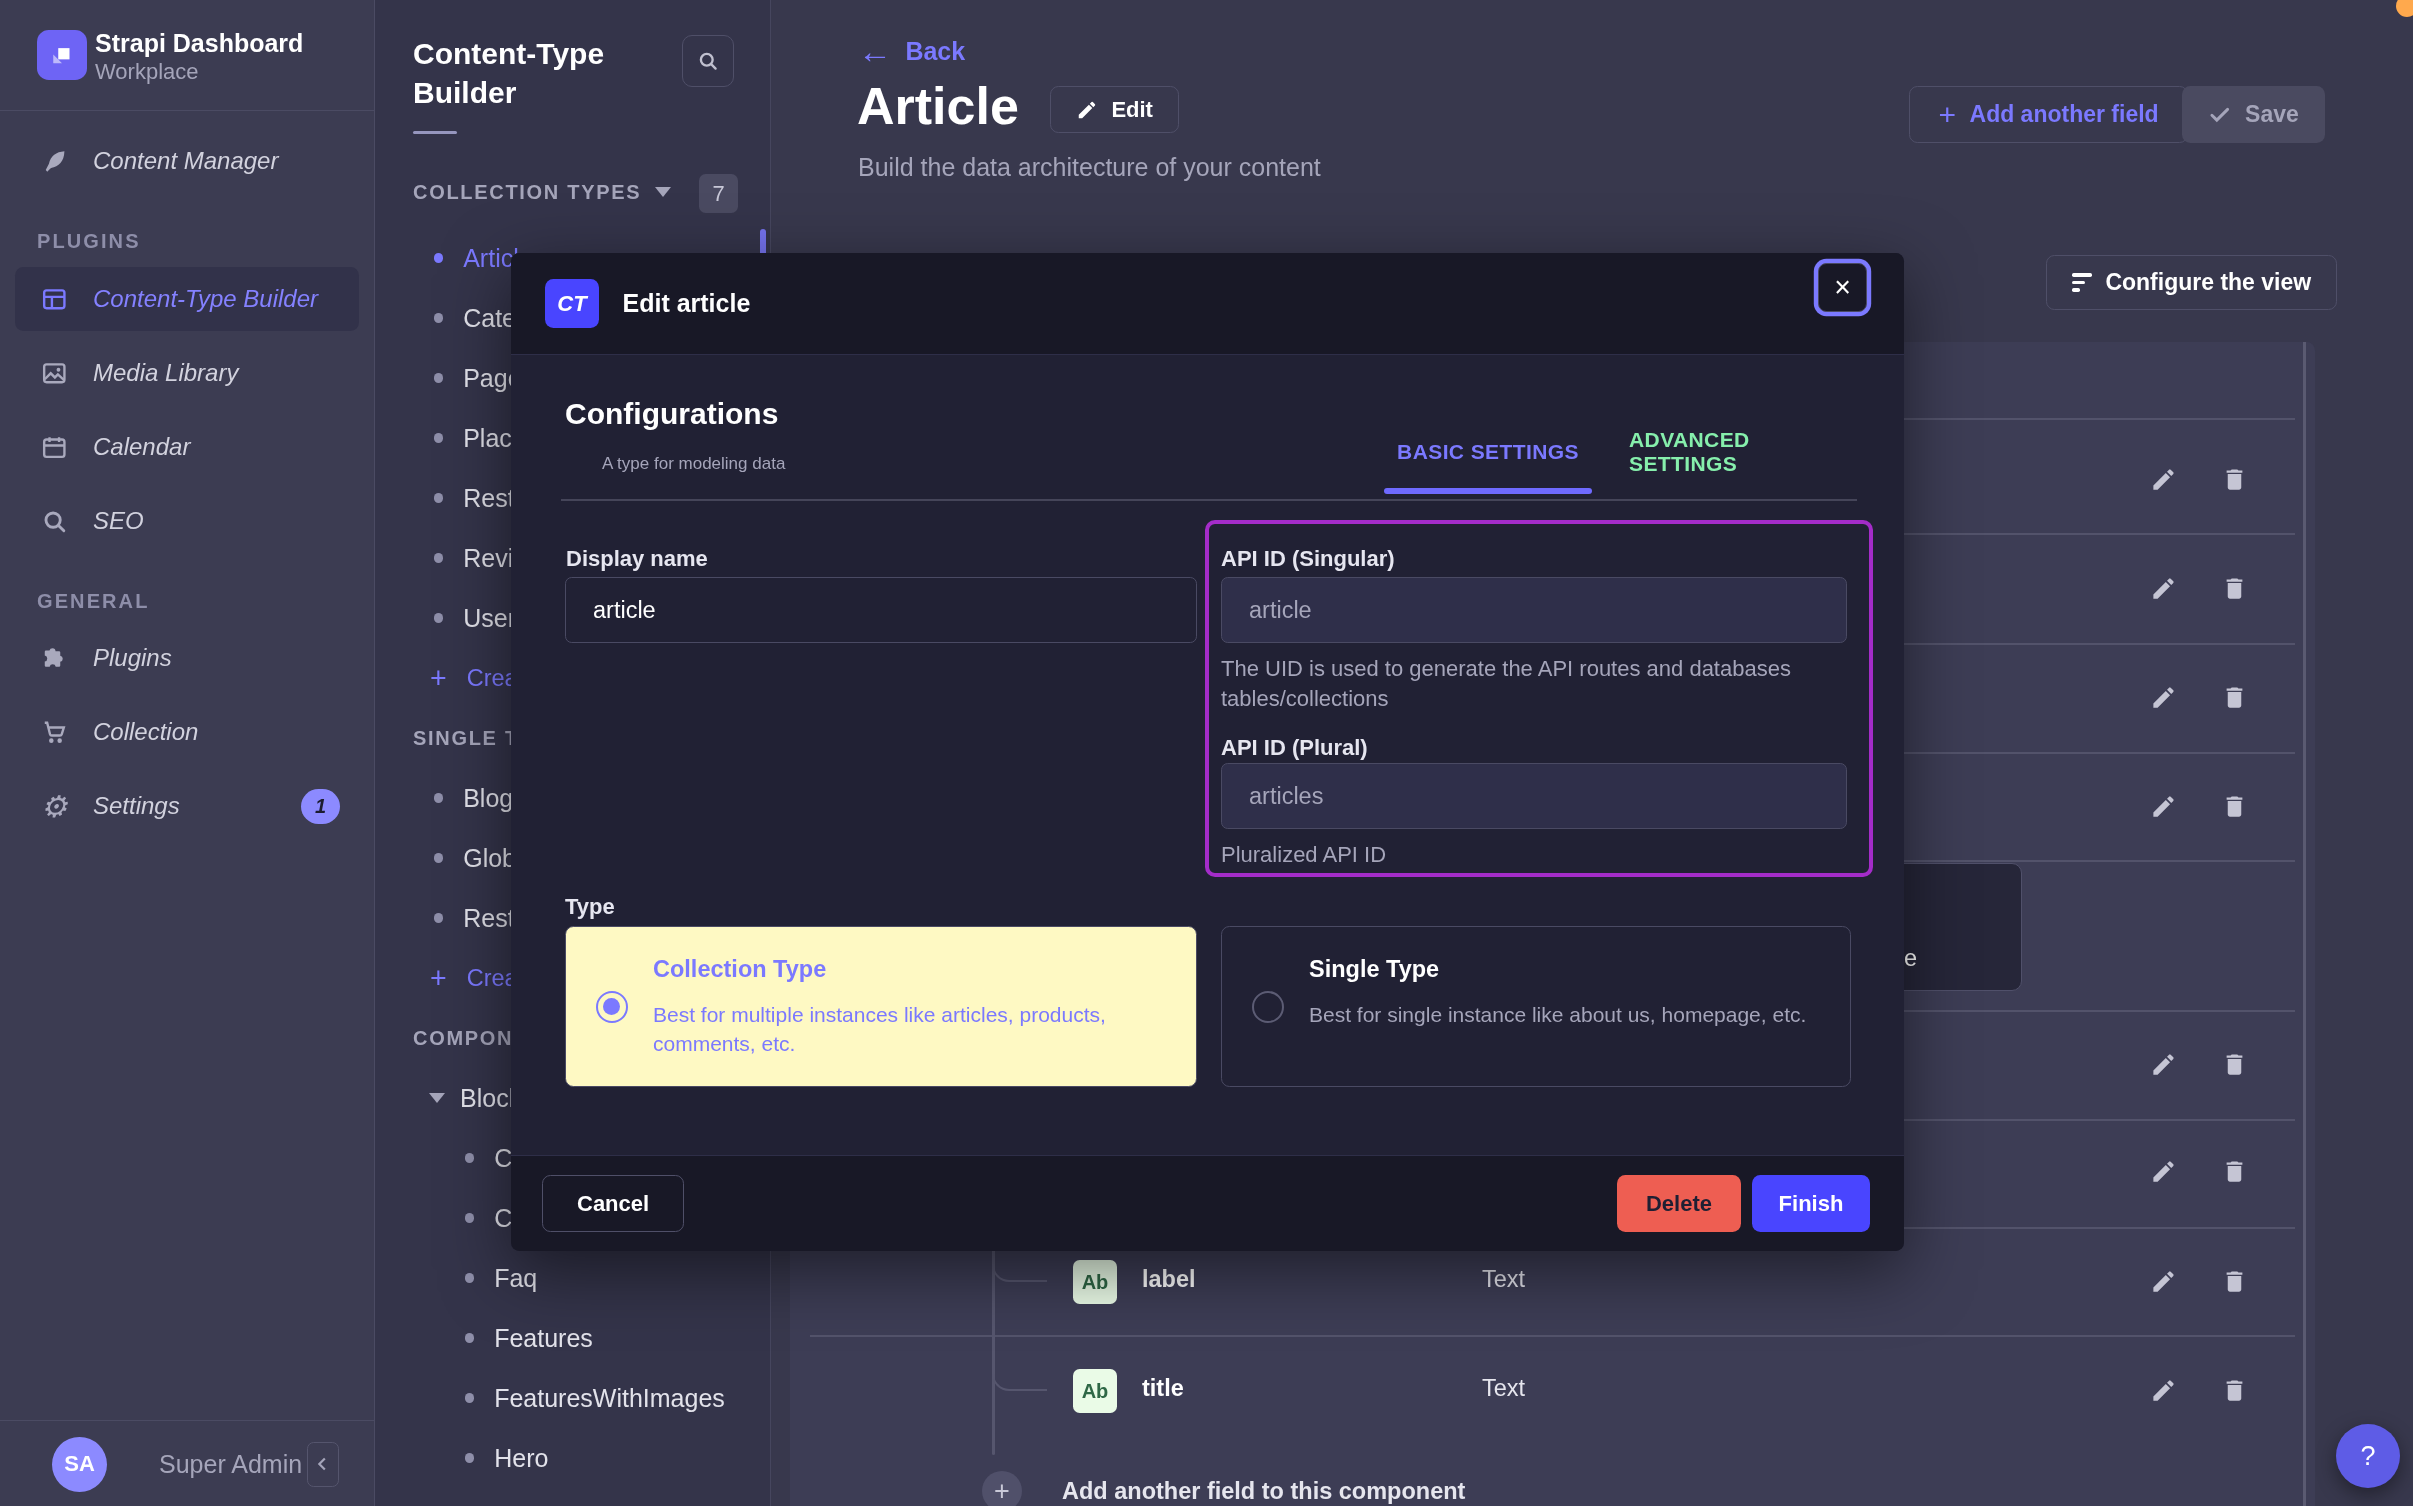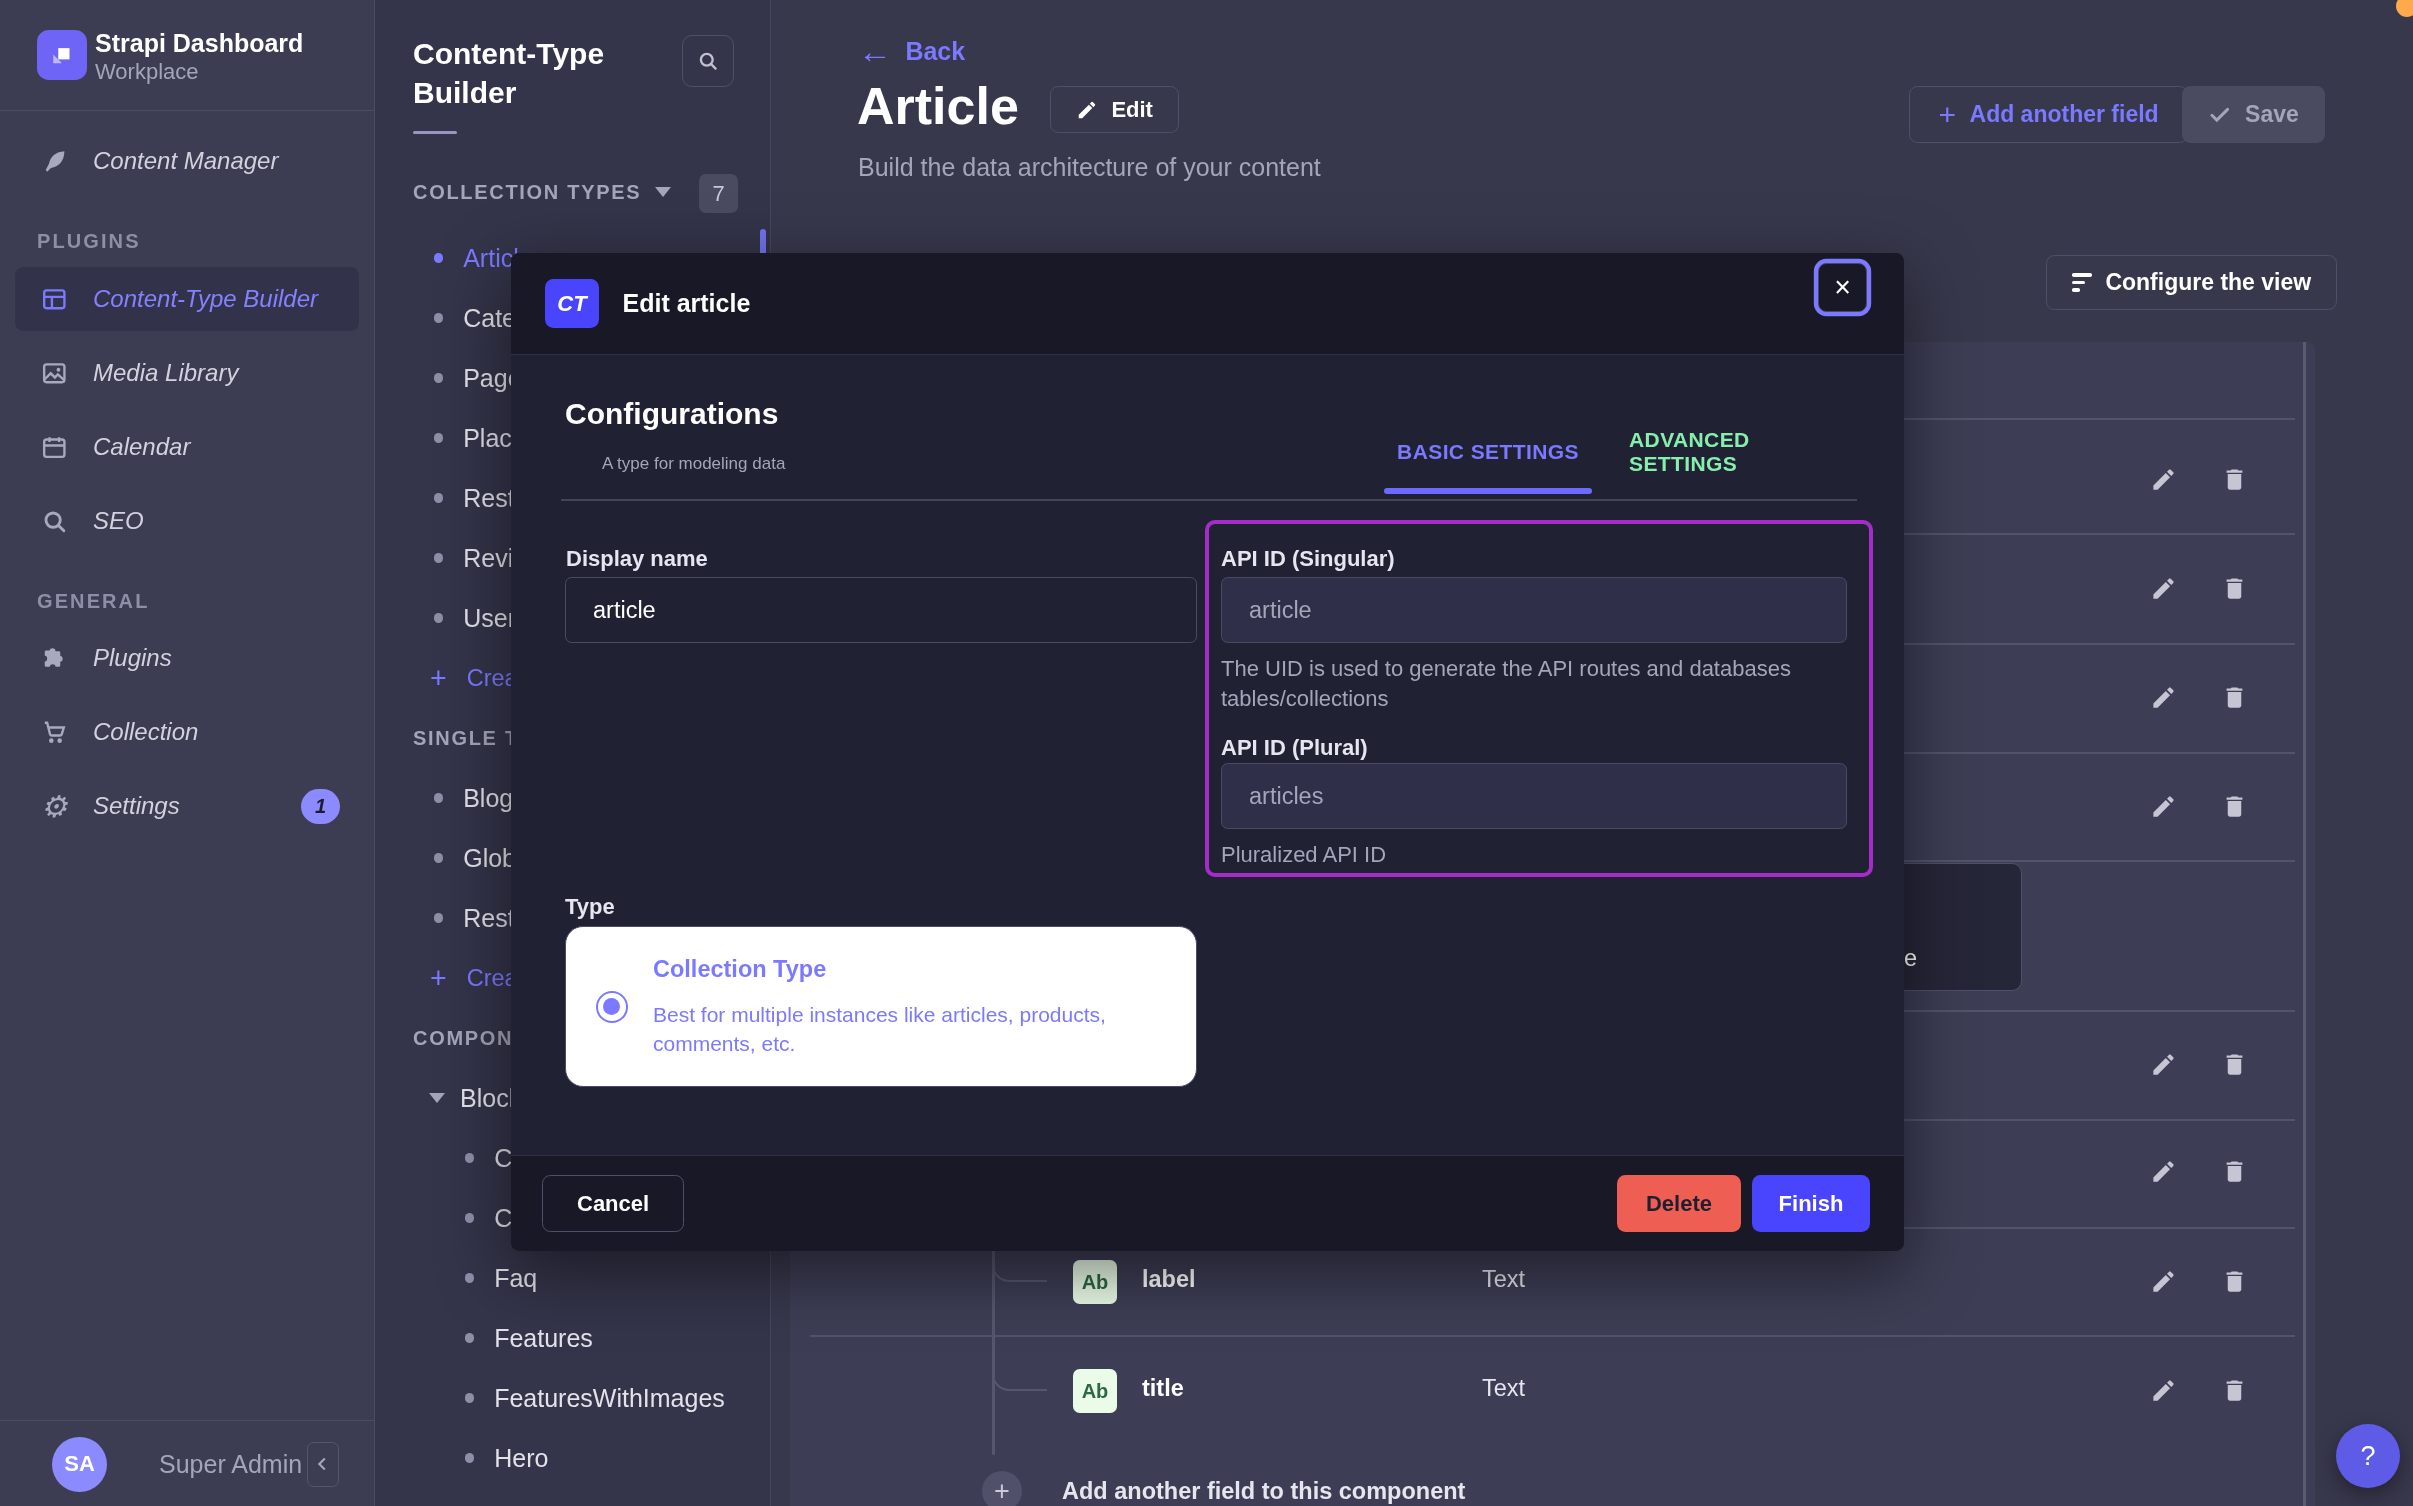--- a/index.html
+++ b/index.html
@@ -94,21 +94,21 @@
   .tab.t2 { width:220px; color:#86efac; }
   .tab-underline { position:absolute; left:873px; top:133px; width:208px; height:5.9px; background:#6f6aff; border-radius:3.4px; }
   .m-div { position:absolute; left:50px; right:47px; top:144px; height:1.7px; background:rgba(165,165,186,.28); }
   .hl { position:absolute; left:694px; top:165px; width:668px; height:357px; border:4.2px solid var(--magenta); border-radius:10px; }
   .flabel { position:absolute; font-size:22px; font-weight:700; color:#e6e6f0; }
   .finput { position:absolute; height:66px; border:1.7px solid #4a4a63; border-radius:6.7px; display:flex; align-items:center; padding-left:27px; font-size:23.5px; }
   .finput.plain { background:transparent; color:#fff; }
   .finput.shade { background:var(--input_bg); color:var(--text_muted); }
   .fhint { position:absolute; font-size:22px; line-height:30px; color:var(--text_muted); }
   .tcard { position:absolute; top:571px; height:161px; border:1.7px solid #4a4a63; border-radius:8.4px; cursor:pointer; }
-  .tcard.sel { background:#ffffff;border-radius:18px; }
+  .tcard.sel { background:#fef9c3; }
   .radio { position:absolute; left:30px; top:64px; width:32px; height:32px; border-radius:50%; }
   .radio.on { border:2.5px solid #7b79ff; }
   .radio.on::after { content:""; position:absolute; left:5px; top:5px; width:17px; height:17px; border-radius:50%; background:#7b79ff; }
   .radio.off { border:2.5px solid #5c5c74; }
   .ctitle { position:absolute; left:87px; top:28.6px; font-size:23.5px; font-weight:700; }
   .cdesc { position:absolute; left:87px; top:74px; font-size:21px; line-height:28.6px; }
   .tcard.sel .ctitle, .tcard.sel .cdesc { color:#7b79ff; }
   .tcard.plain .ctitle { color:#fff; }
   .tcard.plain .cdesc { color:var(--text_muted); white-space:nowrap; }
   .m-footer { position:absolute; left:0; right:0; bottom:0; height:96px; background:var(--modal_dark); border-radius:0 0 8.4px 8.4px; border-top:1.7px solid #2e2e48; }
@@ -530,20 +530,25 @@
         <span>articles</span>
       </div>
     <div class="fhint" style="left:710px; top:485px">Pluralized API ID</div>
 
     <div class="flabel" style="left:54px; top:539px">Type</div>
     <div class="tcard sel" style="left:54px; width:632px">
       <span class="radio on"></span>
       <div class="ctitle">Collection Type</div>
       <div class="cdesc" style="width:487px">Best for multiple instances like articles, products, comments, etc.</div>
     </div>
+    <div class="tcard plain" style="left:710px; width:630px">
+      <span class="radio off"></span>
+      <div class="ctitle">Single Type</div>
+      <div class="cdesc">Best for single instance like about us, homepage, etc.</div>
+    </div>
   </div>
   <div class="m-footer">
     <button id="cancelbtn" class="btn btn-outline">Cancel</button>
     <button id="deletebtn" class="btn">Delete</button>
     <button id="finishbtn" class="btn">Finish</button>
   </div>
 </div>
 
 <div id="help">?</div>
 <div id="odot"></div>

